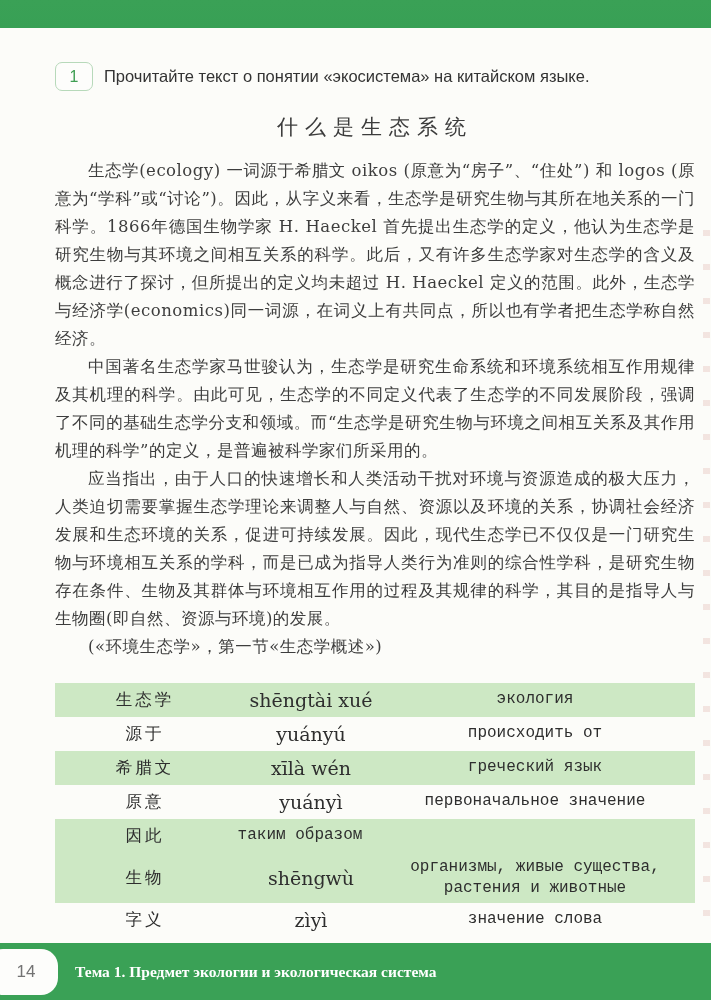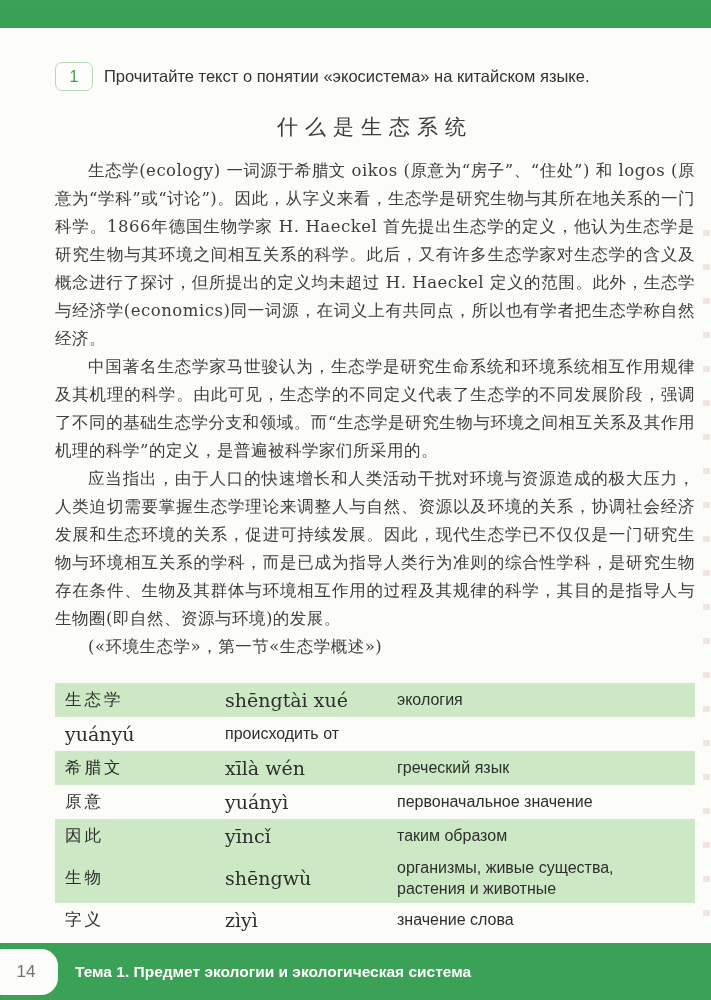--- a/index.html
+++ b/index.html
@@ -69,20 +69,21 @@
     font-size: 16.5px;
     line-height: 27.5px;
     color: #3d3d3d;
     text-indent: 2em;
     letter-spacing: 0.5px;
   }
   
   .vocab-table {
     margin-top: 22px;
     width: 640px;
+    text-align: center;
   }
   .vocab-row {
     display: grid;
     grid-template-columns: 160px 172px 1fr;
     align-items: center;
     padding: 4px 0 4px 10px;
     min-height: 26px;
   }
   .vocab-row.hl { background: #cde8c4; }
   .vocab-hanzi {
@@ -91,21 +92,21 @@
     letter-spacing: 3px;
   }
   .vocab-pinyin {
     font-size: 19px;
     color: #2e2e2e;
     font-family: "DejaVu Serif", "Liberation Serif", serif;
   }
   .vocab-translation {
     font-size: 16px;
     color: #2e2e2e;
-    font-family: Liberation Sans, sans-serif;
+    font-family: Liberation Mono, monospace;
     line-height: 21px;
     padding-right: 22px;
   }
   
   .scan-artifact {
     position: absolute;
     right: 1px; top: 230px;
     width: 7px; height: 700px;
     background: repeating-linear-gradient(
       180deg,
@@ -118,21 +119,21 @@
     position: absolute;
     left: 0; right: 0; bottom: 0;
     height: 57px;
     background: #3aa156;
   }
   .footer-title {
     position: absolute;
     left: 75px; top: 50%;
     transform: translateY(-50%);
     color: #ffffff;
-    font-family: Liberation Sans, sans-serif;
+    font-family: Liberation Serif, serif;
     font-weight: bold;
     font-size: 15.5px;
   }
   .page-num-tab {
     position: absolute;
     left: -14px; bottom: 5px;
     width: 72px; height: 46px;
     background: #fdfdfb;
     border-radius: 17px;
     display: flex; align-items: center; justify-content: center;
@@ -170,36 +171,36 @@
 
     <p class="source-line">(«环境生态学»，第一节«生态学概述»)</p>
 
     <div class="vocab-table">
         <div class="vocab-row hl">
           <span class="vocab-hanzi">生态学</span>
           <span class="vocab-pinyin">shēngtài xué</span>
           <span class="vocab-translation">экология</span>
         </div>
         <div class="vocab-row">
+          <span class="vocab-hanzi">源于</span>
           <span class="vocab-pinyin">yuányú</span>
           <span class="vocab-translation">происходить от</span>
         </div>
         <div class="vocab-row hl">
           <span class="vocab-hanzi">希腊文</span>
           <span class="vocab-pinyin">xīlà wén</span>
           <span class="vocab-translation">греческий язык</span>
         </div>
         <div class="vocab-row">
           <span class="vocab-hanzi">原意</span>
           <span class="vocab-pinyin">yuányì</span>
           <span class="vocab-translation">первоначальное значение</span>
         </div>
         <div class="vocab-row hl">
           <span class="vocab-hanzi">因此</span>
-          <span class="vocab-pinyin">yīncǐ</span>
           <span class="vocab-translation">таким образом</span>
         </div>
         <div class="vocab-row hl">
           <span class="vocab-hanzi">生物</span>
           <span class="vocab-pinyin">shēngwù</span>
           <span class="vocab-translation">организмы, живые существа, растения и животные</span>
         </div>
         <div class="vocab-row">
           <span class="vocab-hanzi">字义</span>
           <span class="vocab-pinyin">zìyì</span>

